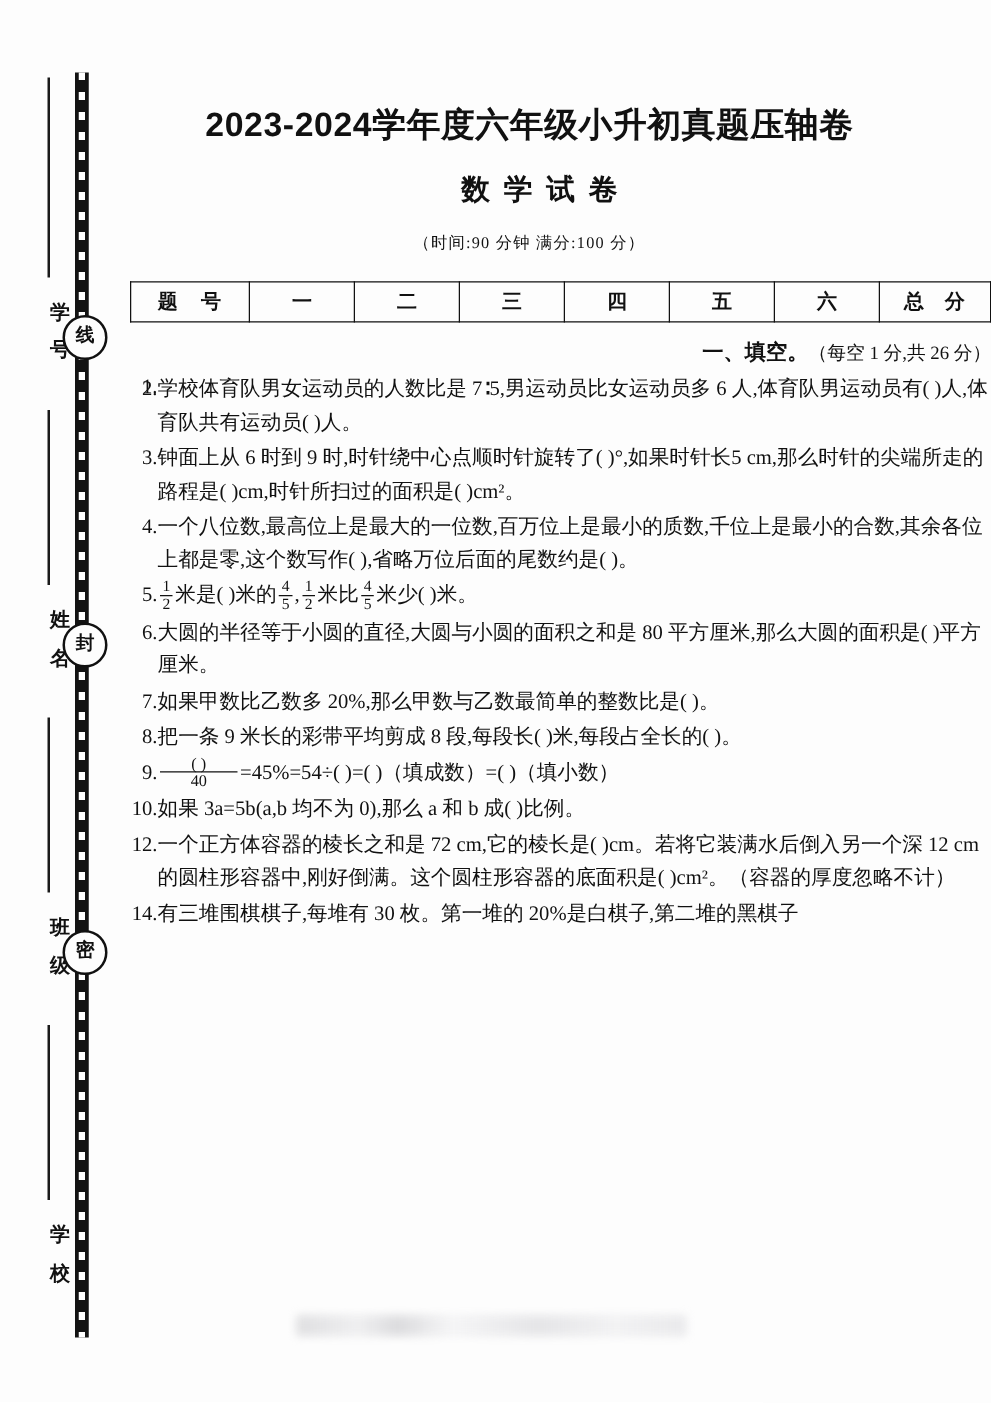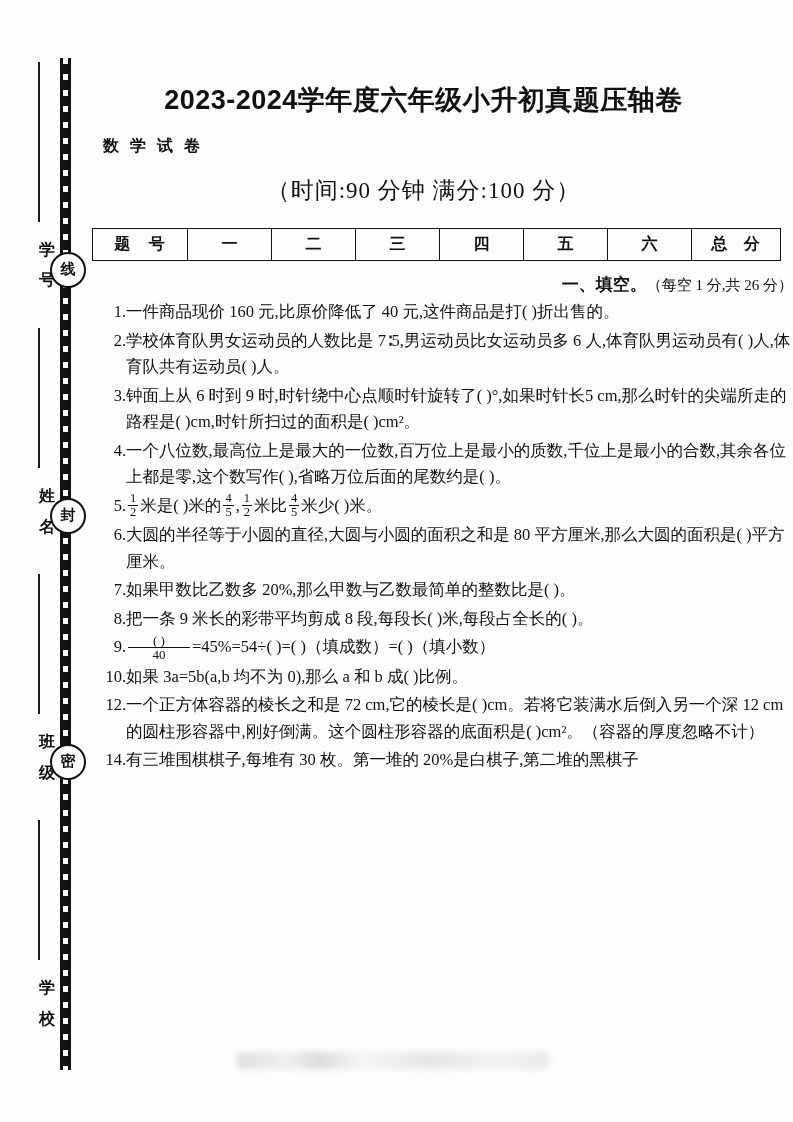--- a/index.html
+++ b/index.html
@@ -106,39 +106,39 @@
     margin: 82px 0 12px 0;
     text-align: center;
     font-size: 27px;
     font-weight: 700;
     letter-spacing: 0.5px;
     font-family: "Liberation Sans", "DejaVu Sans", sans-serif;
     padding-right: 38px;
   }
   .title-sub {
     margin: 18px 0 0 0;
-    text-align: left;
-    font-size: 16px;
+    text-align: center;
+    font-size: 23px;
     font-weight: 700;
     letter-spacing: 11px;
     padding-left: 11px;
     font-family: "Liberation Sans", "DejaVu Sans", sans-serif;
     padding-right: 22px;
   }
   .title-meta {
     margin: 18px 0 0 0;
     text-align: center;
-    font-size: 23px;
+    font-size: 13px;
     letter-spacing: 1px;
     padding-right: 38px;
   }
 
   
   .score-table-wrap {
-    margin: 22px 0 0 0;
+    margin: 22px 0 0 12px;
     width: 655px;
   }
   table.score-table {
     border-collapse: collapse;
     width: 655px;
     table-layout: fixed;
   }
   table.score-table td {
     border: 1.6px solid #111;
     height: 29px;
@@ -286,21 +286,20 @@
     </div>
 
     <div class="section-head">
       <span>一、填空。</span><span class="sec-note">（每空 1 分,共 26 分）</span>
     </div>
 
     <ol class="qlist">
 
       <li class="q">
         <span class="qnum">1.</span>
-        <span class="qbody">一件商品现价 160 元,比原价降低了 40 元,这件商品是打(      )折出售的。</span>
       </li>
 
       <li class="q">
         <span class="qnum">2.</span>
         <span class="qbody">学校体育队男女运动员的人数比是 7∶5,男运动员比女运动员多 6 人,体育队男运动员有(      )人,体育队共有运动员(      )人。</span>
       </li>
 
       <li class="q">
         <span class="qnum">3.</span>
         <span class="qbody">钟面上从 6 时到 9 时,时针绕中心点顺时针旋转了(      )°,如果时针长5 cm,那么时针的尖端所走的路程是(      )cm,时针所扫过的面积是(      )cm²。</span>

